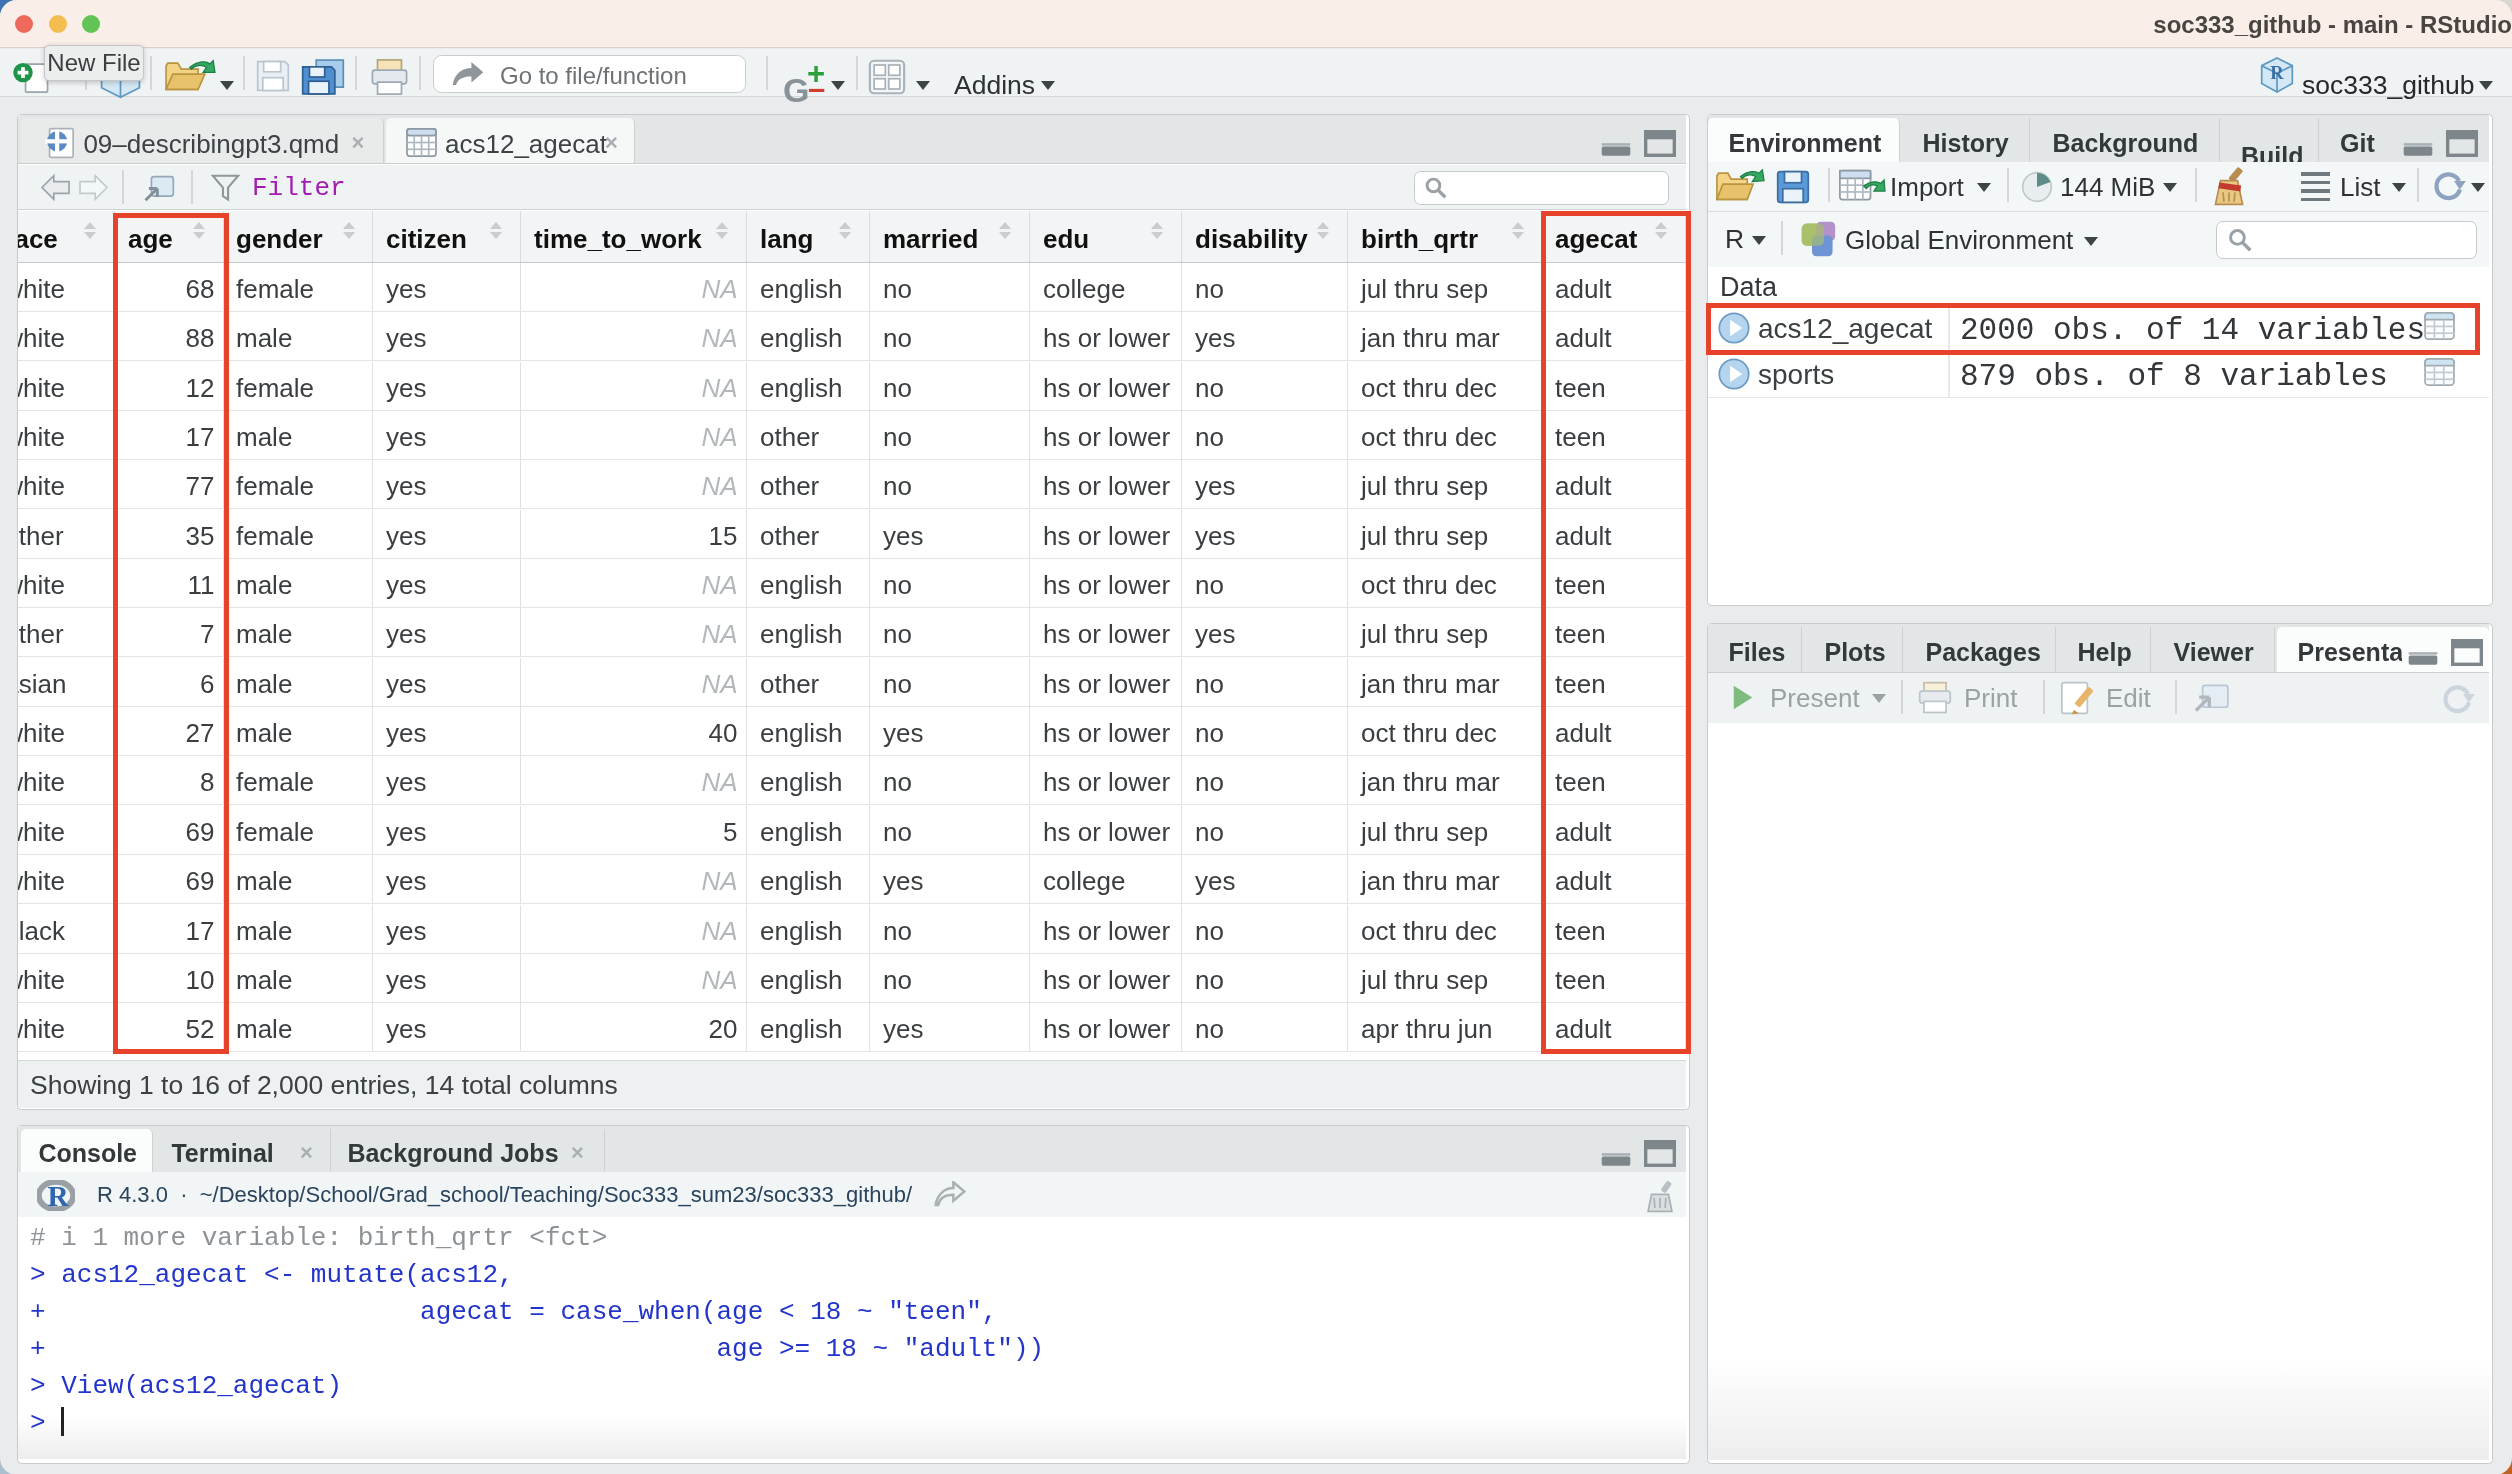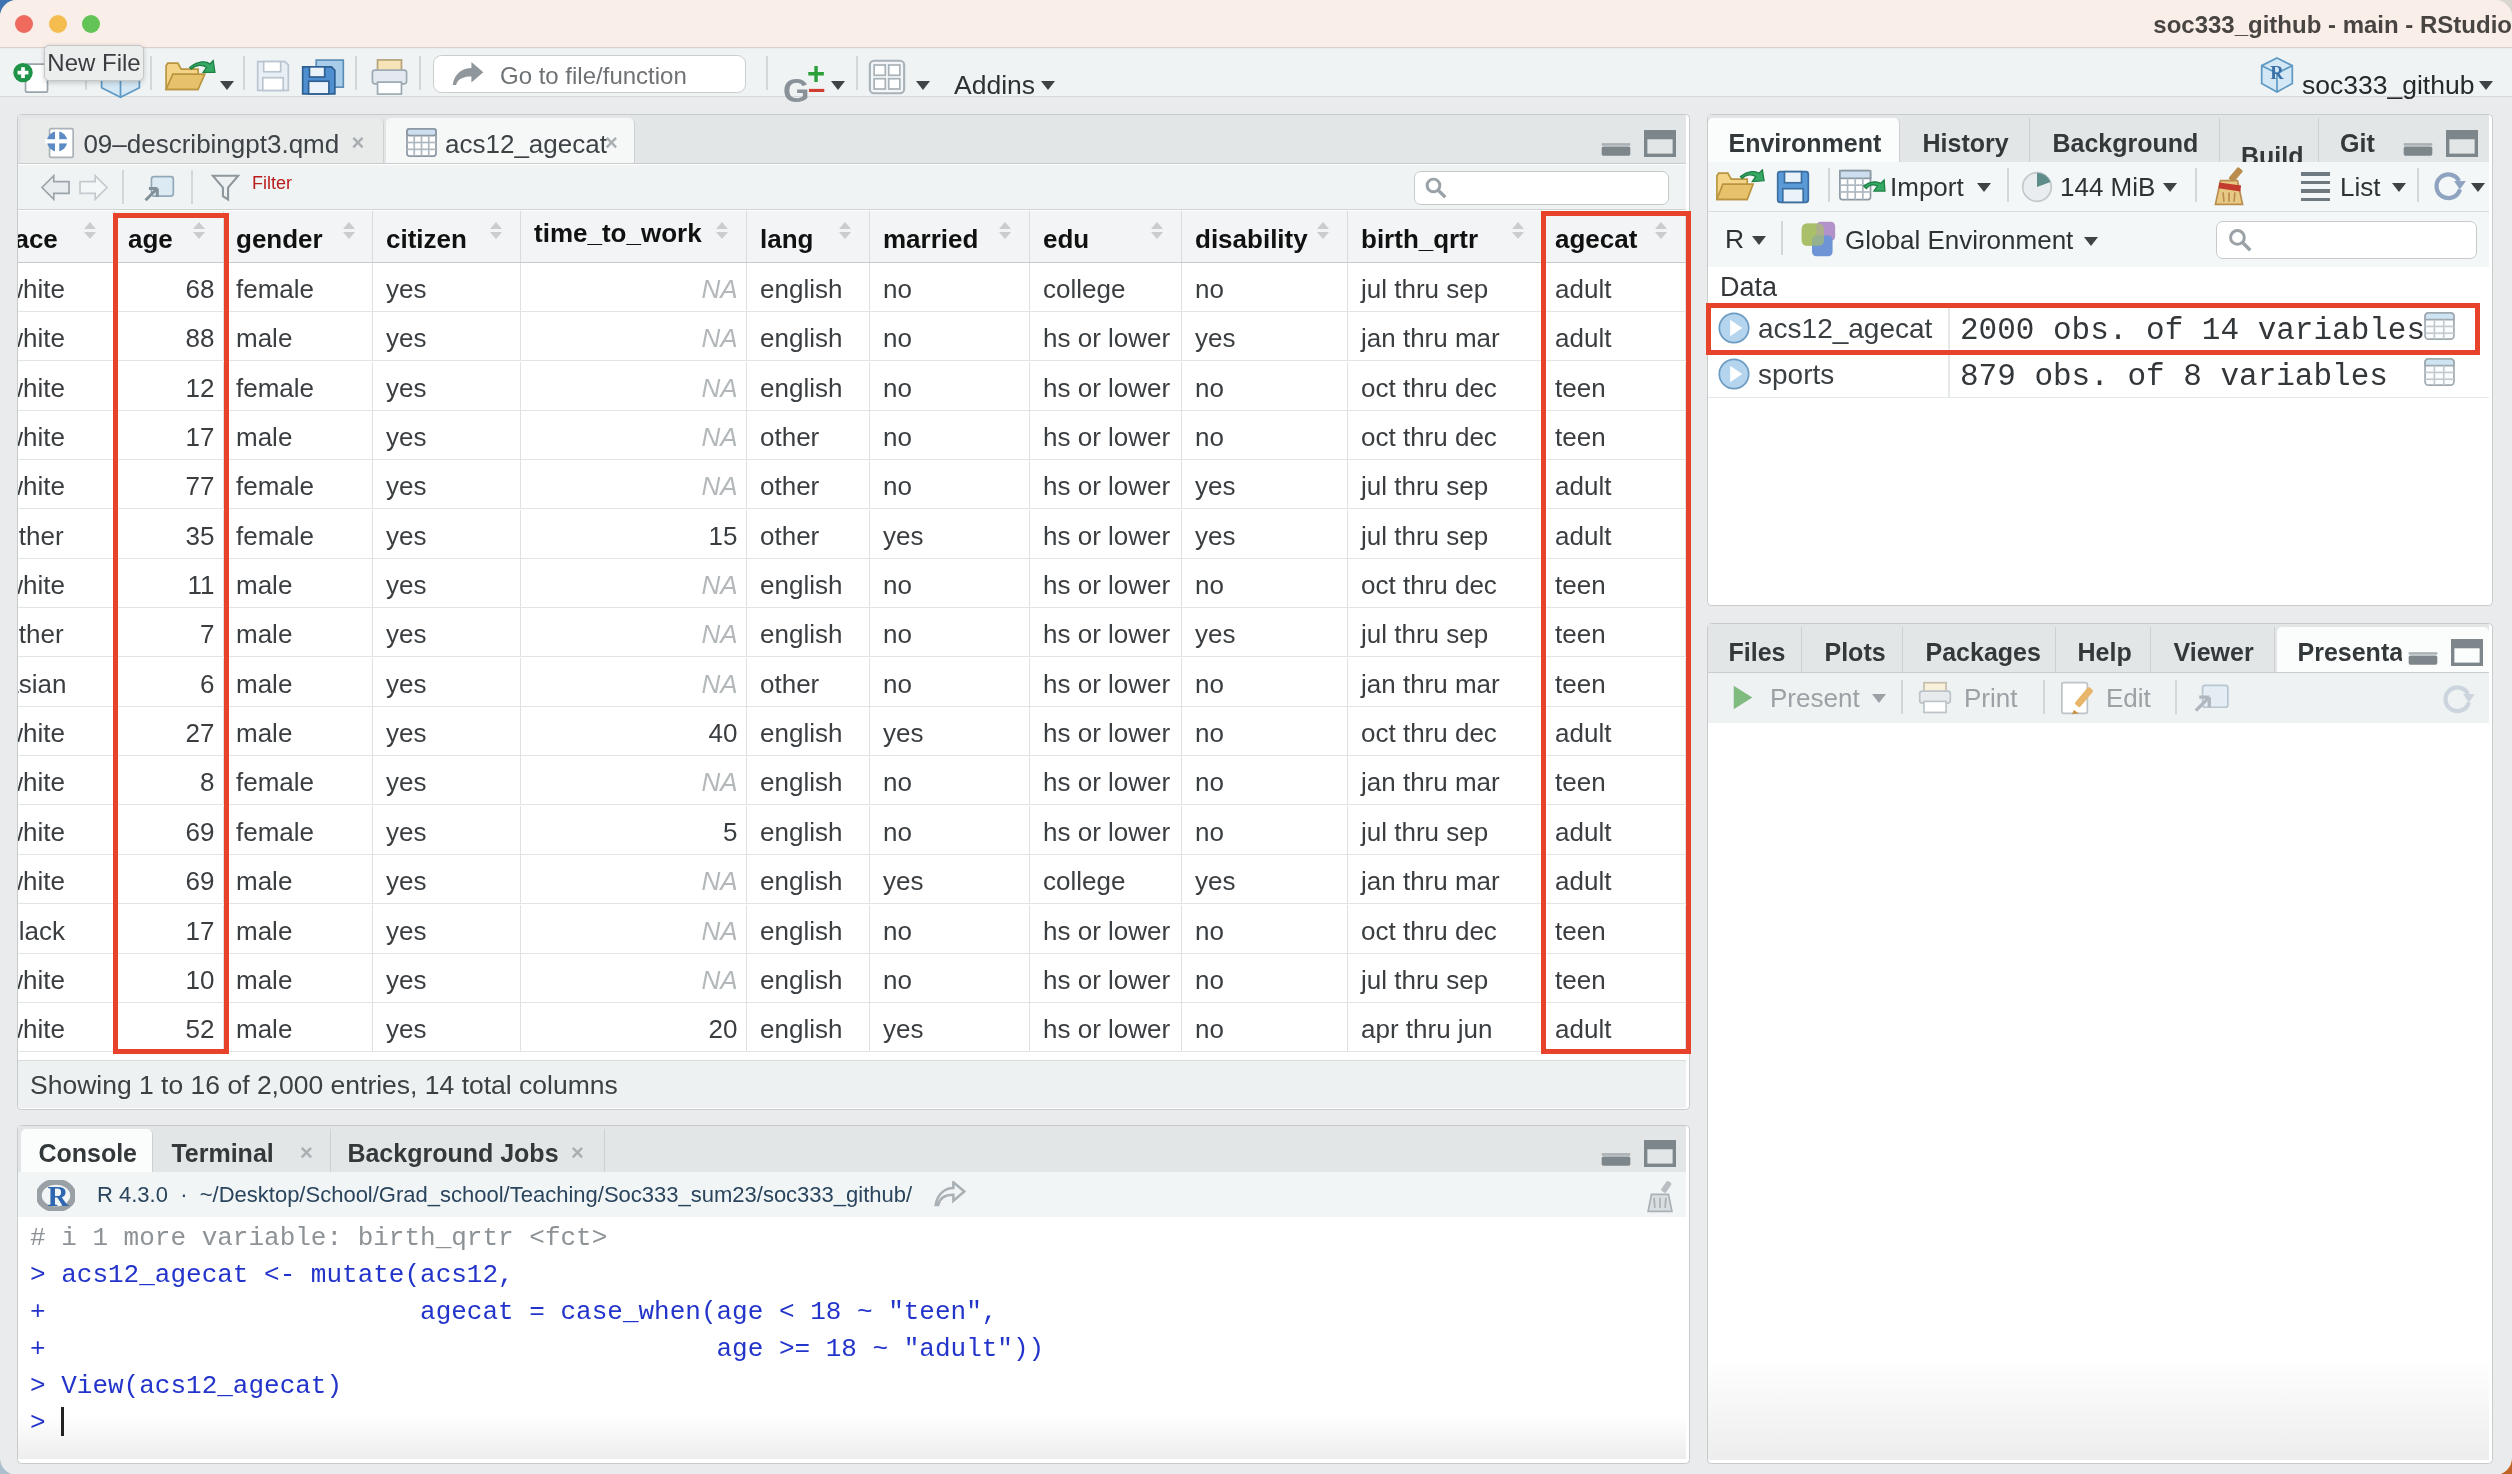--- a/index.html
+++ b/index.html
@@ -163,21 +163,21 @@
       </svg>
       <div class="abs vdiv" style="left:104px;top:5.1px;"></div>
       <svg class="abs" style="left:125px;top:8.5px;" width="32" height="29" viewBox="0 0 38 34">
         <rect x="10" y="3" width="26" height="23" rx="3" fill="#dcEaf4" stroke="#93a9ba" stroke-width="2"></rect>
         <path d="M3 31 L17 17 M17 17 L7 17 M17 17 L17 27" stroke="#82909a" stroke-width="3.5" fill="none"></path>
       </svg>
       <div class="abs vdiv" style="left:173px;top:5.1px;"></div>
       <svg class="abs" style="left:193px;top:8.5px;" width="29" height="29" viewBox="0 0 34 34">
         <path d="M2 2 L32 2 L20 16 L20 30 L14 26 L14 16 Z" fill="#eef1f2" stroke="#8e979c" stroke-width="2.5"></path>
       </svg>
-      <div class="abs" style="left:234px;top:7.7px;font-size:18px;color:#b91c1c;">Filter</div>
+      <div class="abs" style="left:234px;top:7.7px;font-size:26px;color:#a21caf;font-family:Liberation Mono, monospace;">Filter</div>
       <div class="abs" style="left:1396px;top:6px;width:255px;height:34px;background:#fff;border:1.7px solid #c6cacb;border-radius:6.8px;box-sizing:border-box;">
         <svg style="position:absolute;left:8.5px;top:5.1px;" width="24" height="22" viewBox="0 0 28 26">
           <circle cx="11" cy="10" r="7.5" fill="none" stroke="#9aa2a7" stroke-width="3.5"></circle>
           <line x1="16.5" y1="15.5" x2="25" y2="24" stroke="#9aa2a7" stroke-width="4"></line>
         </svg>
       </div>
     </div>
     <div id="thead" class="abs" style="left:0;top:96px;width:1668px;height:52px;background:#f2f4f5;border-bottom:1.7px solid #c6caca;box-sizing:border-box;">
       <div class="abs hcell" style="left:0px;width:97px;">
           <div style="position:absolute;left:-13.7px;top:13px;">race</div>
@@ -201,21 +201,21 @@
           </div>
         </div>
       <div class="abs hcell" style="left:355px;width:148px;">
           <div style="position:absolute;left:13px;top:13px;">citizen</div>
           <div class="sortarr" style="left:117px;top:11px;">
             <div class="u"></div>
             <div class="d"></div>
           </div>
         </div>
       <div class="abs hcell" style="left:503px;width:226px;">
-          <div style="position:absolute;left:13px;top:7px;">time_to_work</div>
+          <div style="position:absolute;left:13px;top:13px;">time_to_work</div>
           <div class="sortarr" style="left:195px;top:11px;">
             <div class="u"></div>
             <div class="d"></div>
           </div>
         </div>
       <div class="abs hcell" style="left:729px;width:123px;">
           <div style="position:absolute;left:13px;top:13px;">lang</div>
           <div class="sortarr" style="left:92px;top:11px;">
             <div class="u"></div>
             <div class="d"></div>

